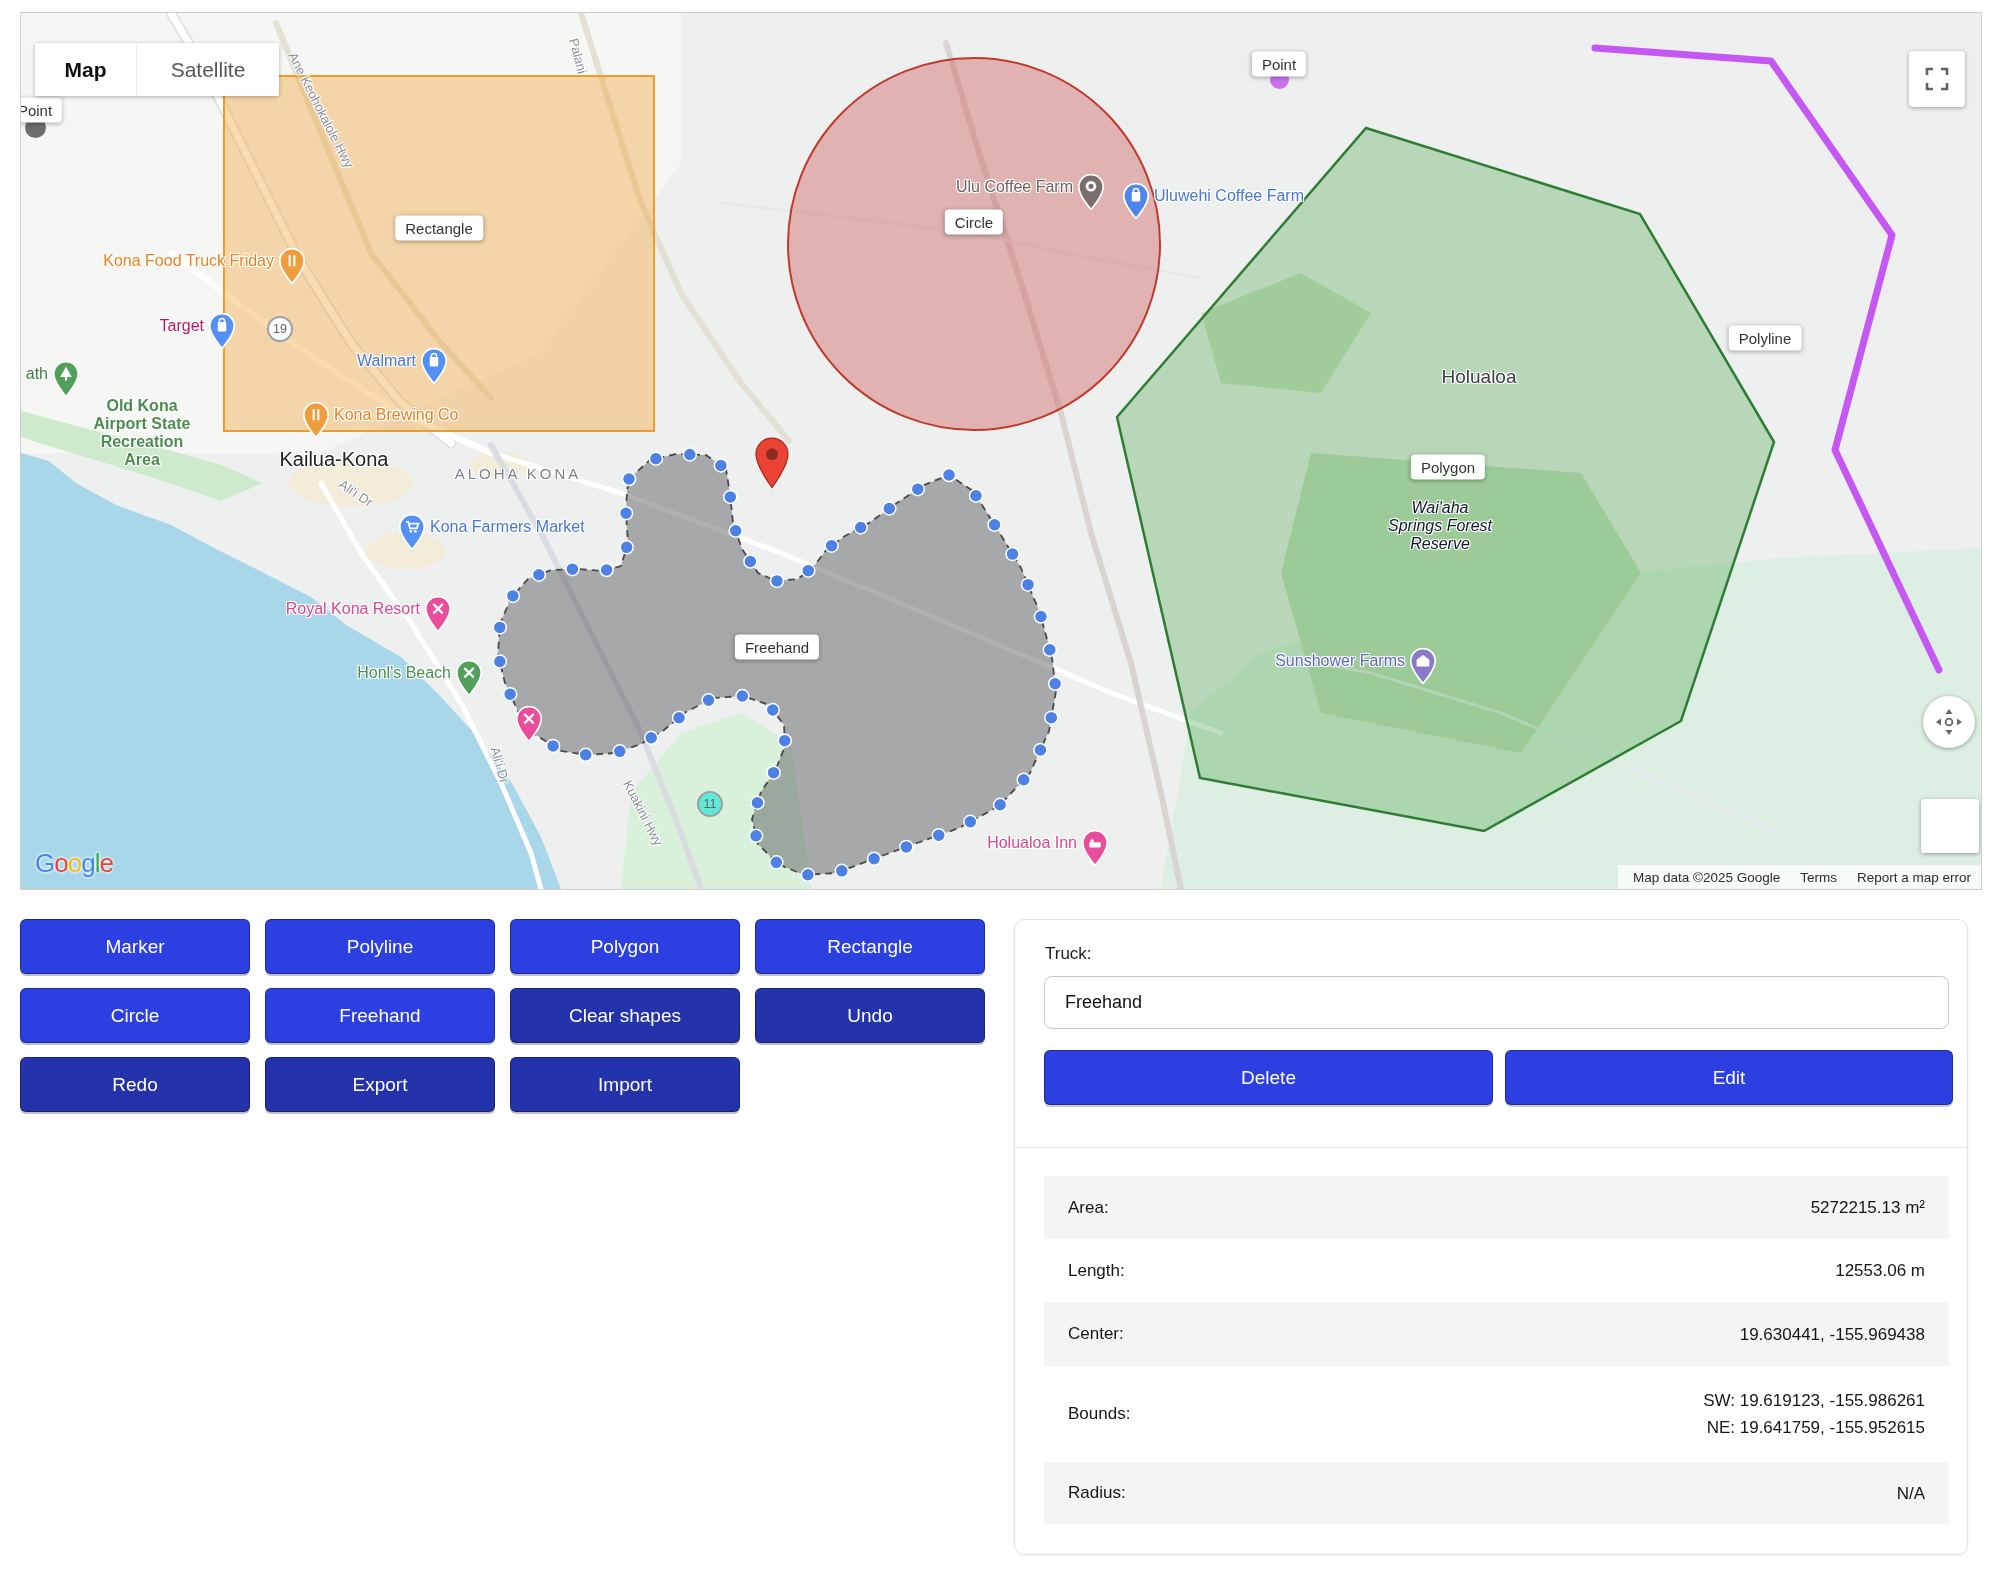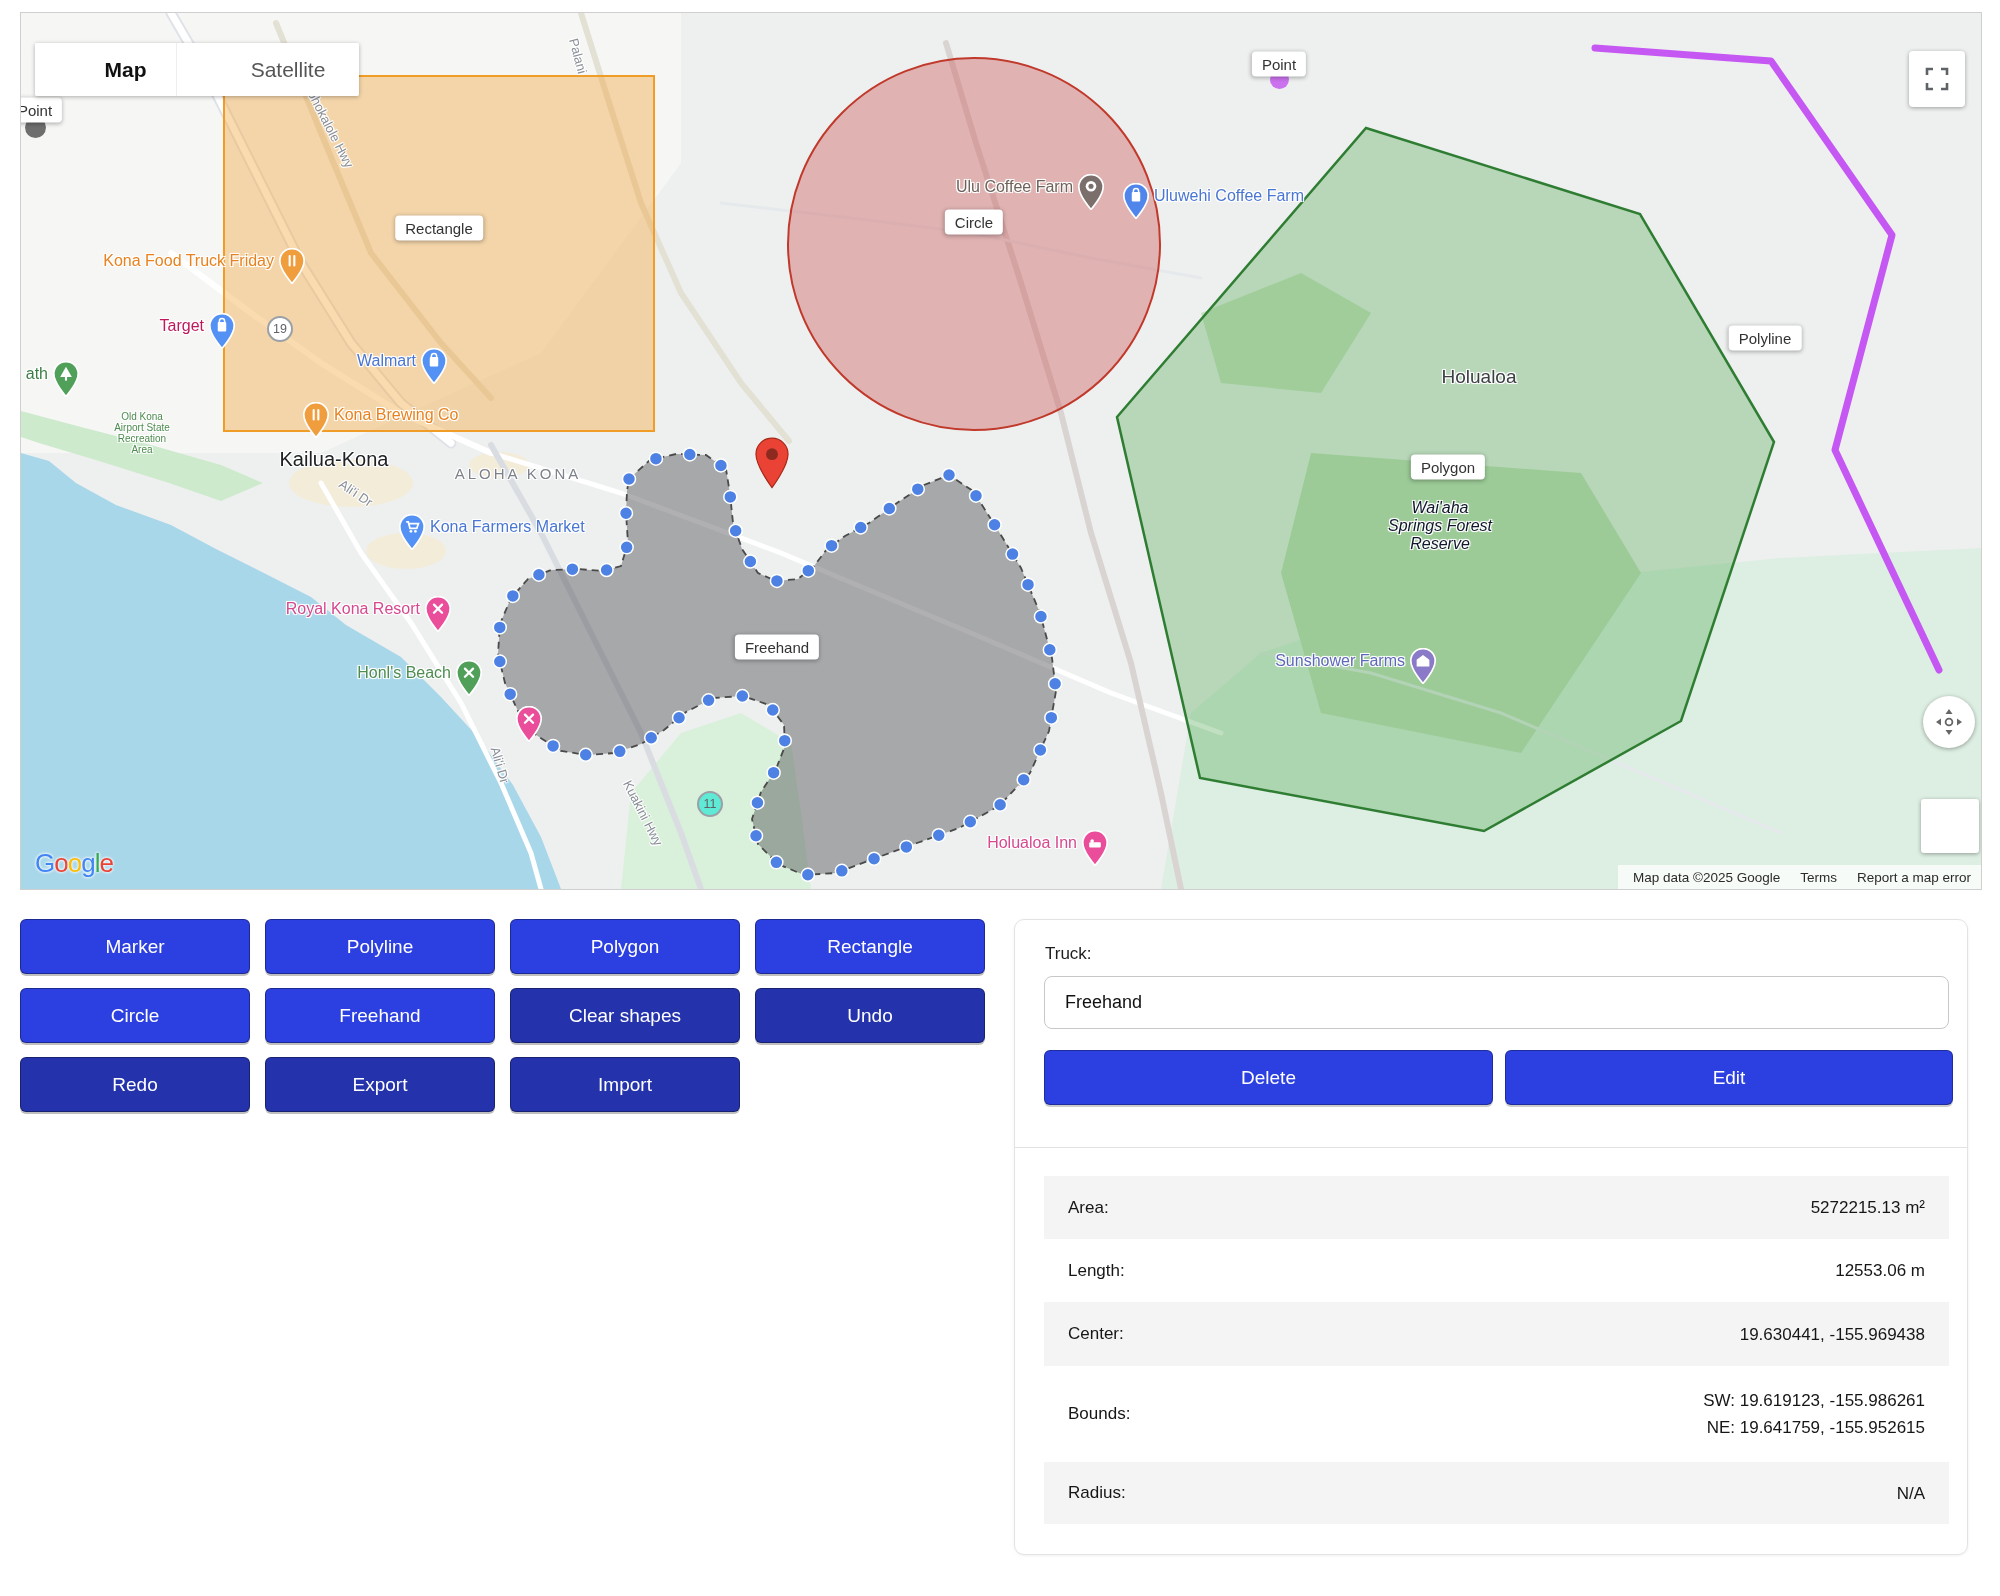--- a/index.html
+++ b/index.html
@@ -15,21 +15,21 @@
        transform:translate(-50%,-50%);z-index:30;}
   .poi-text{position:absolute;font-size:16px;font-weight:500;white-space:nowrap;z-index:24;
        transform:translateY(-50%);}
   .place-text{position:absolute;white-space:nowrap;z-index:22;transform:translate(-50%,-50%);text-align:center;}
   .pin{position:absolute;z-index:25;}
   .dot-marker{position:absolute;border-radius:50%;z-index:26;}
   .ctl{position:absolute;background:#fff;box-shadow:0 1px 4px rgba(0,0,0,.35);z-index:40;}
   #maptype{position:absolute;left:14px;top:30px;display:flex;z-index:40;
        box-shadow:0 1px 4px rgba(0,0,0,.3);border-radius:2px;}
   #maptype .mt-btn{background:#fff;height:53px;display:flex;align-items:center;justify-content:center;
-       font-size:21px;cursor:pointer;padding-left:40px;}
+       font-size:21px;cursor:pointer;}
   #maptype .mt-map{width:101px;font-weight:bold;color:#111;border-radius:2px 0 0 2px;}
   #maptype .mt-sat{width:142px;color:#565656;border-radius:0 2px 2px 0;border-left:1px solid #eee;}
   #attribution{position:absolute;right:0;bottom:0;height:24px;display:flex;align-items:center;gap:20px;
        background:rgba(255,255,255,.75);padding:0 10px 0 15px;font-size:13.5px;color:#2b2b2b;z-index:40;}
   #google-logo{position:absolute;left:14px;bottom:10px;font-size:26px;font-weight:500;letter-spacing:-1px;
        z-index:40;text-shadow:0 0 3px #fff,0 0 3px #fff;}
 
   
   #toolbar{position:absolute;left:20px;top:919px;width:965px;display:grid;
        grid-template-columns:repeat(4,230px);gap:14px 15px;}
@@ -287,21 +287,21 @@
             <path d="M12,0.5 C5.6,0.5 0.5,5.6 0.5,12 C0.5,20.8 12,33.5 12,33.5 C12,33.5 23.5,20.8 23.5,12 C23.5,5.6 18.4,0.5 12,0.5 Z" fill="#5086ec" stroke="#ffffff" stroke-width="1.6"></path>
             <rect x="8" y="8.5" width="8" height="9" rx="1" fill="#fff"></rect>
             <path d="M9.5,9 v-1.2 a2.5,2.5 0 0 1 5,0 V9" stroke="#fff" stroke-width="1.4" fill="none"></path>
           </svg></div>
         <div class="poi-text halo" style="color: rgb(73, 118, 210); top: 183px; left: 1133px;">Uluwehi Coffee Farm</div>
         <div class="pin" style="left: 1389px; top: 635px;"><svg width="26" height="36" viewBox="0 0 24 34">
             <path d="M12,0.5 C5.6,0.5 0.5,5.6 0.5,12 C0.5,20.8 12,33.5 12,33.5 C12,33.5 23.5,20.8 23.5,12 C23.5,5.6 18.4,0.5 12,0.5 Z" fill="#8a7ac7" stroke="#ffffff" stroke-width="1.6"></path>
             <path d="M12,6.5 L18,11 V17.5 H6 V11 Z" fill="#fff"></path>
           </svg></div>
         <div class="poi-text halo" style="color: rgb(94, 104, 186); top: 648px; right: 576px;">Sunshower Farms</div>
-        <div class="place-text halo" style="left: 121px; top: 420px; color: rgb(76, 140, 79); font-size: 10px;">Old Kona<br>Airport State<br>Recreation<br>Area</div>
+        <div class="place-text halo" style="left: 121px; top: 420px; color: rgb(76, 140, 79); font-size: 16px; font-weight: bold;">Old Kona<br>Airport State<br>Recreation<br>Area</div>
         <div class="place-text halo" style="left: 313px; top: 446px; color: rgb(32, 33, 36); font-size: 20px; font-weight: 500;">Kailua-Kona</div>
         <div class="place-text halo" style="left: 497px; top: 460px; color: rgb(125, 130, 138); font-size: 15px; letter-spacing: 3px;">ALOHA KONA</div>
         <div class="place-text halo" style="left: 1458px; top: 364px; color: rgb(60, 64, 67); font-size: 19px; font-weight: 500;">Holualoa</div>
         <div class="place-text halo" style="left: 1419px; top: 513px; color: #0f172a; font-size: 16px; font-style: italic;">Wai'aha<br>Springs Forest<br>Reserve</div>
         <div class="place-text halo" style="left: 335px; top: 480px; color: rgb(138, 143, 152); font-size: 13px; transform: translate(-50%, -50%) rotate(34deg);">Ali'i Dr</div>
         <div class="place-text halo" style="left: 479px; top: 752px; color: rgb(138, 143, 152); font-size: 13px; transform: translate(-50%, -50%) rotate(74deg);">Ali'i Dr</div>
         <div class="place-text halo" style="left: 622px; top: 800px; color: rgb(138, 143, 152); font-size: 13px; transform: translate(-50%, -50%) rotate(63deg);">Kuakini Hwy</div>
         <div class="place-text halo" style="left: 300px; top: 97px; color: rgb(138, 143, 152); font-size: 13px; transform: translate(-50%, -50%) rotate(63deg);">Ane Keohokalole Hwy</div>
         <div class="place-text halo" style="left: 557px; top: 43px; color: rgb(138, 143, 152); font-size: 13px; transform: translate(-50%, -50%) rotate(75deg);">Palani</div>
       </div>

